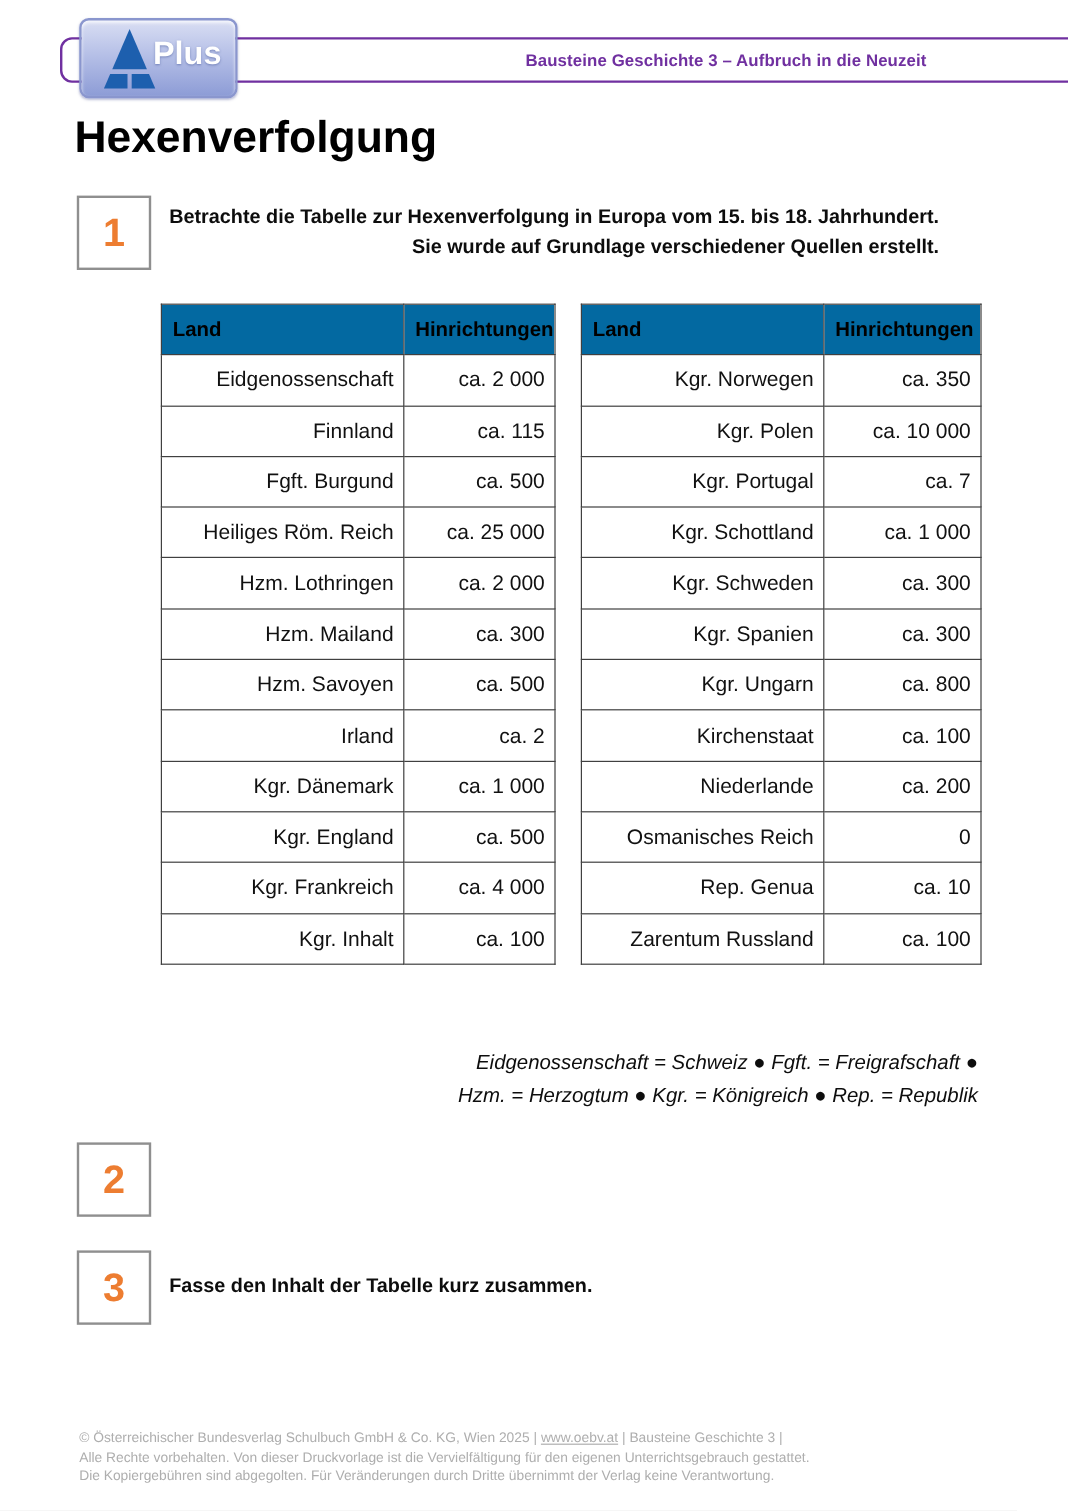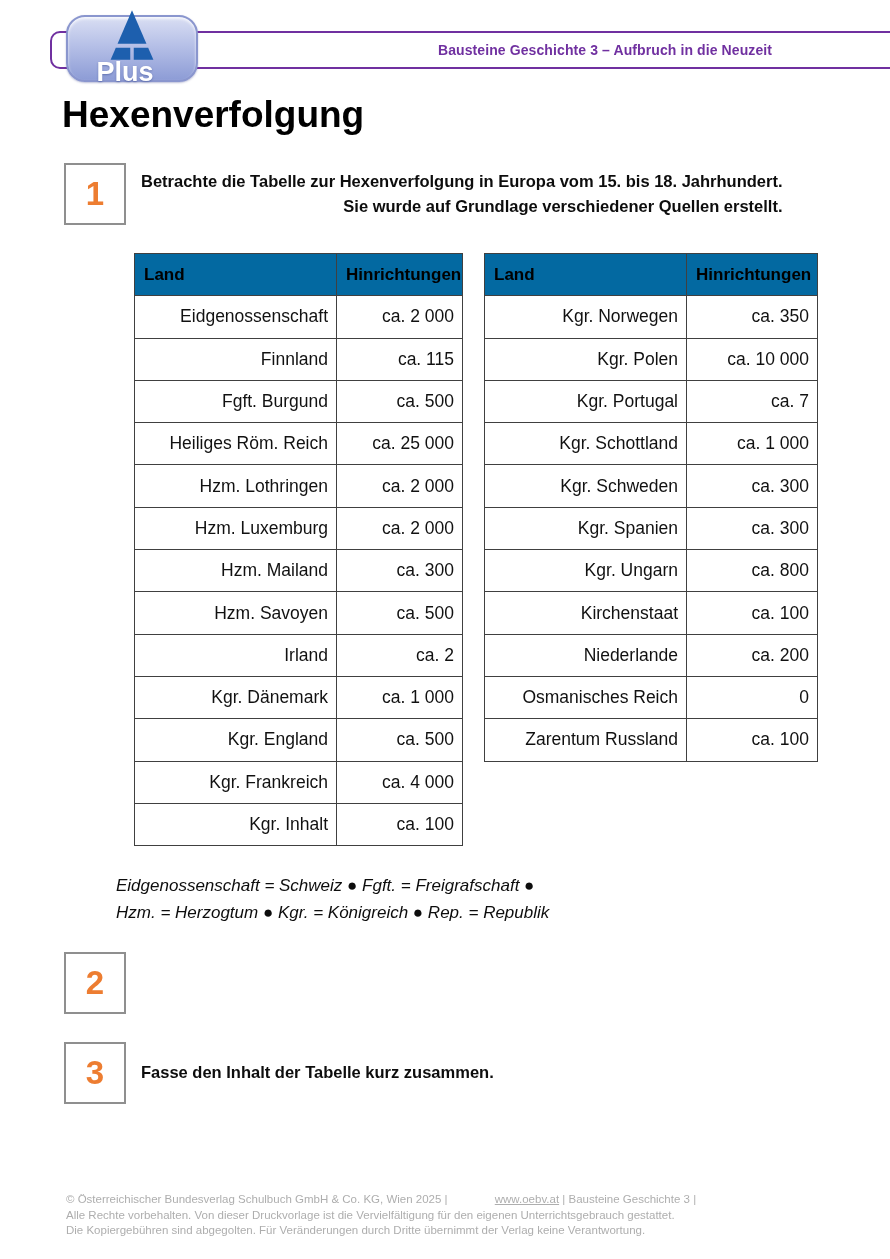--- a/index.html
+++ b/index.html
@@ -17,26 +17,26 @@
     position:absolute;left:50px;top:31px;width:786px;height:34px;
     border:2px solid #7030A0;border-radius:10px;
     display:flex;align-items:center;justify-content:center;
     padding-left:160px;box-sizing:content-box;
   }
   .banner-title{
     font-weight:bold;font-size:14px;color:#7030A0;letter-spacing:0.1px;
   }
   .logo{
     position:absolute;left:66px;top:15px;width:128px;height:63px;
-    border-radius:19px;
+    border-radius:8px;
     background:linear-gradient(180deg,#d9def3 0%,#b6c0e7 45%,#8d9cd6 100%);
     border:2px solid #8镂A;
     border:2px solid #8a96ce;
     box-shadow:inset 0 2px 3px rgba(255,255,255,.8), 0 1px 2px rgba(60,70,140,.35);
-    display:flex;align-items:center;justify-content:center;gap:4px;flex-direction:column;
+    display:flex;align-items:center;justify-content:center;gap:4px;
   }
   .logo svg{display:block;}
   .logo-label{
     color:#ffffff;font-weight:bold;font-size:27px;
     text-shadow:0 1px 2px rgba(40,60,130,.45);
     margin-top:-8px;margin-left:-14px;
   }
   
   .page-title{
     position:absolute;left:62px;top:94px;
@@ -71,29 +71,29 @@
     overflow:hidden;white-space:nowrap;
   }
   table.exec th{
     background:#0369a1;color:#000;font-weight:bold;
     text-align:left;font-size:17px;
   }
   table.exec td.land{text-align:right;}
   table.exec td.val{text-align:right;}
   
   .legend{
-    position:absolute;left:116px;top:872px;width:684px;
-    text-align:left;font-style:italic;font-size:17px;line-height:27px;color:#0d0d0d;
+    position:absolute;left:131px;top:872px;width:684px;
+    text-align:right;font-style:italic;font-size:17px;line-height:27px;color:#0d0d0d;
   }
   
   .footer{
     position:absolute;left:66px;top:1192px;width:780px;
     font-size:11.5px;line-height:15.5px;color:#aeaeae;
   }
-  .footer a{color:#aeaeae;text-decoration:underline;cursor:pointer;margin-left:44px;}
+  .footer a{color:#aeaeae;text-decoration:underline;cursor:pointer;}
 </style>
 </head>
 <body>
 
 <div class="page">
 
   <div class="banner">
     <span class="banner-title">Bausteine Geschichte 3 – Aufbruch in die Neuzeit</span>
   </div>
   <div class="logo">
@@ -143,24 +143,20 @@
         </tr>
         <tr>
           <td class="land">Heiliges Röm. Reich</td>
           <td class="val">ca. 25 000</td>
         </tr>
         <tr>
           <td class="land">Hzm. Lothringen</td>
           <td class="val">ca. 2 000</td>
         </tr>
         <tr>
-          <td class="land">Hzm. Luxemburg</td>
-          <td class="val">ca. 2 000</td>
-        </tr>
-        <tr>
           <td class="land">Hzm. Mailand</td>
           <td class="val">ca. 300</td>
         </tr>
         <tr>
           <td class="land">Hzm. Savoyen</td>
           <td class="val">ca. 500</td>
         </tr>
         <tr>
           <td class="land">Irland</td>
           <td class="val">ca. 2</td>
@@ -230,20 +226,24 @@
         </tr>
         <tr>
           <td class="land">Niederlande</td>
           <td class="val">ca. 200</td>
         </tr>
         <tr>
           <td class="land">Osmanisches Reich</td>
           <td class="val">0</td>
         </tr>
         <tr>
+          <td class="land">Rep. Genua</td>
+          <td class="val">ca. 10</td>
+        </tr>
+        <tr>
           <td class="land">Zarentum Russland</td>
           <td class="val">ca. 100</td>
         </tr>
       </tbody>
   </table>
 
   <div class="legend">
     <div>Eidgenossenschaft = Schweiz ● Fgft. = Freigrafschaft ●</div>
     <div>Hzm. = Herzogtum ● Kgr. = Königreich ● Rep. = Republik</div>
   </div>

